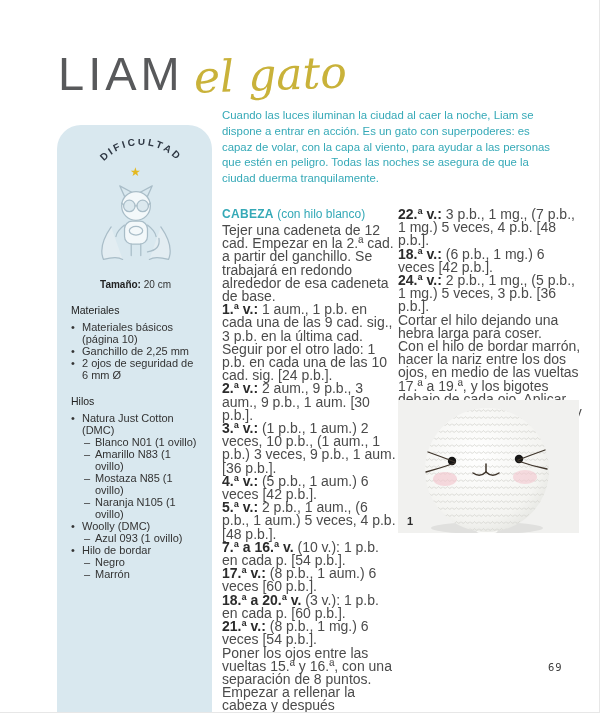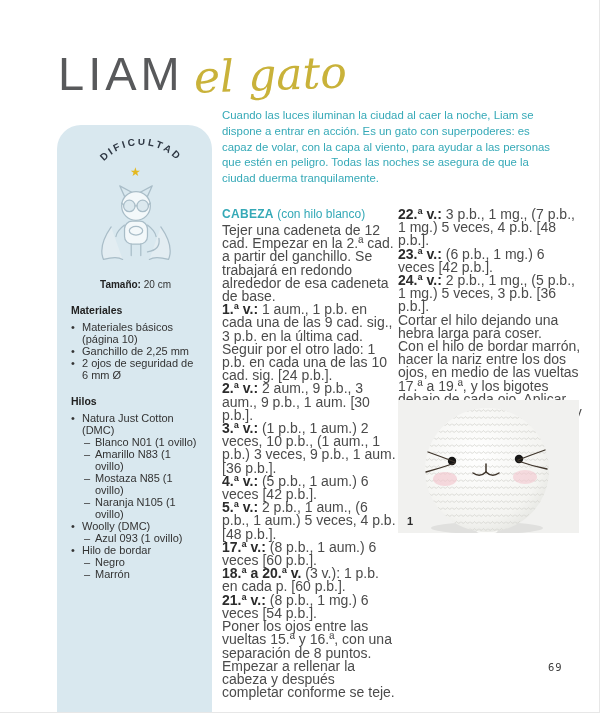--- a/index.html
+++ b/index.html
@@ -18,21 +18,21 @@
     position:absolute;left:57px;top:125px;width:155px;height:588px;
     background:#d9e8ef;border-radius:24px 24px 0 0;box-sizing:border-box;
     padding:12px 12px 0 14px;color:#3a3f45;
   }
   #difficulty{position:relative;text-align:center;height:40px;margin-top:2px;}
   #difficulty svg{display:block;margin:0 auto;}
   #difficulty-star{ text-align:center;color:#e4b81f;font-size:12px;line-height:10px;margin-top:-16px;}
   #cat-sketch{display:block;margin:4px auto 0 auto;}
   .size-row{font-size:10px;margin-top:10px;color:#333;text-align:center;}
   .size-row b{font-weight:bold;color:#222;}
-  .side-heading{font-weight:bold;font-size:10.5px;color:#222;margin:14px 0 5px 0;}
+  .side-heading{font-weight:normal;font-size:10.5px;color:#222;margin:14px 0 5px 0;}
   ul.side-list{list-style:none;margin:0;padding:0;font-size:11px;line-height:12px;color:#333;}
   ul.side-list > li{padding-left:11px;position:relative;}
   ul.side-list > li::before{content:"•";position:absolute;left:0;top:0;color:#333;}
   ul.side-list ul{list-style:none;margin:0;padding:0;}
   ul.side-list ul li{padding-left:13px;position:relative;}
   ul.side-list ul li::before{content:"–";position:absolute;left:2px;top:0;color:#333;}
   
   #intro{
     position:absolute;left:222px;top:108px;width:330px;
     font-size:11.4px;line-height:15.8px;color:#35a9b7;
@@ -136,28 +136,29 @@
     <b>CABEZA</b><span> (con hilo blanco)</span>
   </div>
 
   <div class="col" id="col-left">
       <p>Tejer una cadeneta de 12 cad. Empezar en la 2.ª cad. a partir del ganchillo. Se trabajará en redondo alrededor de esa cadeneta de base.</p>
       <p><b>1.ª v.:</b> 1 aum., 1 p.b. en cada una de las 9 cad. sig., 3 p.b. en la última cad. Seguir por el otro lado: 1 p.b. en cada una de las 10 cad. sig. [24 p.b.].</p>
       <p><b>2.ª v.:</b> 2 aum., 9 p.b., 3 aum., 9 p.b., 1 aum. [30 p.b.].</p>
       <p><b>3.ª v.:</b> (1 p.b., 1 aum.) 2 veces, 10 p.b., (1 aum., 1 p.b.) 3 veces, 9 p.b., 1 aum. [36 p.b.].</p>
       <p><b>4.ª v.:</b> (5 p.b., 1 aum.) 6 veces [42 p.b.].</p>
       <p><b>5.ª v.:</b> 2 p.b., 1 aum., (6 p.b., 1 aum.) 5 veces, 4 p.b. [48 p.b.].</p>
+      <p><b>7.ª a 16.ª v.</b> (10 v.): 1 p.b. en cada p. [54 p.b.].</p>
       <p><b>17.ª v.:</b> (8 p.b., 1 aum.) 6 veces [60 p.b.].</p>
       <p><b>18.ª a 20.ª v.</b> (3 v.): 1 p.b. en cada p. [60 p.b.].</p>
       <p><b>21.ª v.:</b> (8 p.b., 1 mg.) 6 veces [54 p.b.].</p>
       <p>Poner los ojos entre las vueltas 15.ª y 16.ª, con una separación de 8 puntos. Empezar a rellenar la cabeza y después completar conforme se teje.</p>
     </div>
   <div class="col" id="col-right">
       <p><b>22.ª v.:</b> 3 p.b., 1 mg., (7 p.b., 1 mg.) 5 veces, 4 p.b. [48 p.b.].</p>
-      <p><b>23.ª v.:</b> (6 p.b., 1 mg.) 6 veces [42 p.b.].</p>
+      <p><b>18.ª v.:</b> (6 p.b., 1 mg.) 6 veces [42 p.b.].</p>
       <p><b>24.ª v.:</b> 2 p.b., 1 mg., (5 p.b., 1 mg.) 5 veces, 3 p.b. [36 p.b.].</p>
       <p>Cortar el hilo dejando una hebra larga para coser.</p>
       <p>Con el hilo de bordar marrón, hacer la nariz entre los dos ojos, en medio de las vueltas 17.ª a 19.ª, y los bigotes debajo de cada ojo. Aplicar colorete rosa en las mejillas y en la nariz <span class="gold-ref">(1)</span>.</p>
     </div>
 
   <svg id="photo" viewBox="0 0 181 133">
     <defs>
       <radialGradient id="ballGrad" cx="42%" cy="38%" r="75%">
         <stop offset="0%" stop-color="#ffffff"></stop>
         <stop offset="70%" stop-color="#f4f4f1"></stop>

